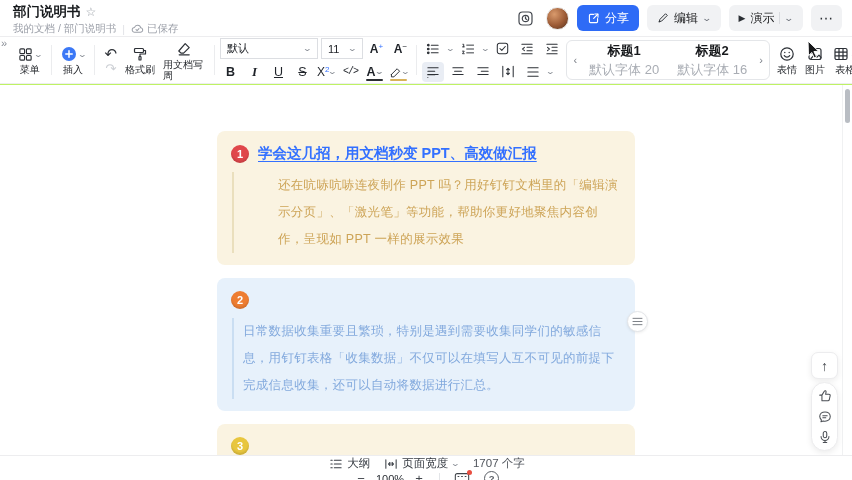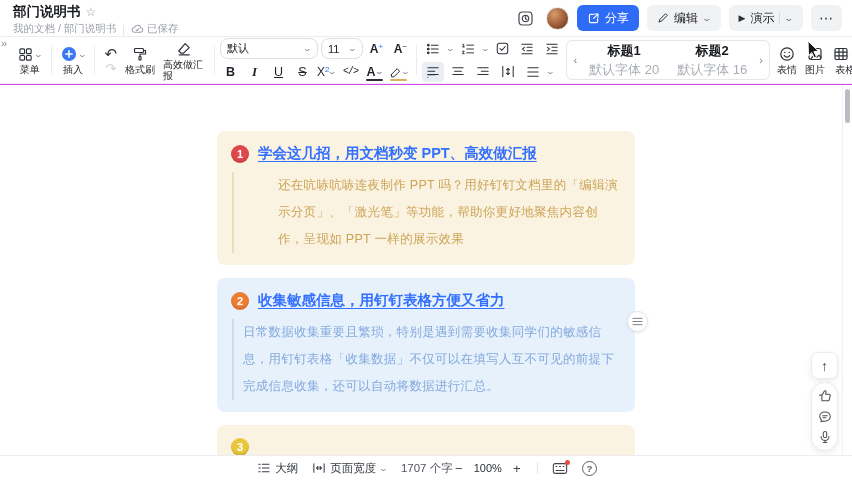--- a/index.html
+++ b/index.html
@@ -1,18 +1,18 @@
 <!DOCTYPE html>
 <html><head>
 <meta charset="utf-8">
 <style>
   * { margin:0; padding:0; box-sizing:border-box; }
   html,body { width:852px; height:480px; overflow:hidden; }
   body { font-family:"Liberation Sans","DejaVu Sans",sans-serif; background:#fff; color:#1f2329; }
-  .app { position:relative; width:852px; height:480px; background:#d946ef; overflow:hidden; }
+  .app { position:relative; width:852px; height:480px; background:#bef264; overflow:hidden; }
 
   
   .topbar { position:absolute; top:0; left:0; right:0; height:36px; display:flex; justify-content:space-between; align-items:center; padding:0 10px 0 13px; background:#fff; }
   .tb-left { display:flex; flex-direction:column; gap:1px; padding-top:3px; }
   .title-row { display:flex; align-items:center; gap:5px; }
   .doc-title { font-size:13.5px; font-weight:bold; color:#171a1d; }
   .star { color:#9aa0a8; font-size:12px; line-height:1; }
   .crumb-row { display:flex; align-items:center; gap:6px; font-size:10.5px; color:#9b9fa8; }
   .crumb-div { color:#e0e2e6; }
   .saved { display:flex; align-items:center; gap:3px; }
@@ -29,21 +29,21 @@
   .toolbar { position:absolute; top:36px; left:0; right:0; height:48px; border-top:1px solid #ededef; border-bottom:1px solid #ededef; display:flex; align-items:center; padding-left:14px; background:#fff; }
   .expand-chip { position:absolute; left:1px; top:0px; font-size:11px; color:#8a8f97; }
   .tdiv { width:1px; height:30px; background:#ebecee; margin:0 5px; flex:0 0 1px; }
   .tcol { display:flex; flex-direction:column; align-items:center; gap:1px; padding:0 4px; }
   .tcol .ticon-row { display:flex; align-items:center; gap:2px; height:20px; }
   .tlabel { font-size:10px; color:#23262b; line-height:1.05; white-space:nowrap; }
   .tlabel.wrap { white-space:normal; width:42px; }
   .chev-s { font-size:8px; color:#878c94; transform:scaleX(1.5); }
   .two-rows { display:flex; flex-direction:column; gap:2px; }
   .trow { display:flex; align-items:center; gap:3px; height:21px; }
-  .selectbox { display:flex; align-items:center; justify-content:space-between; border:1px solid #dcdee2; border-radius:8px; height:21px; padding:0 6px; font-size:11px; color:#23262b; }
+  .selectbox { display:flex; align-items:center; justify-content:space-between; border:1px solid #dcdee2; border-radius:0; height:21px; padding:0 6px; font-size:11px; color:#23262b; }
   .fmt { width:21px; height:20px; display:flex; align-items:center; justify-content:center; font-size:12.5px; color:#1f2329; border-radius:4px; }
   .fmt b { font-weight:bold; }
   .fmt i { font-family:"Liberation Serif","DejaVu Serif",serif; font-style:italic; font-weight:bold; font-size:13px; }
   .u-bar { text-decoration:underline; }
   .s-bar { text-decoration:line-through; }
   .supwrap { position:relative; font-size:12px; }
   .supwrap sup { font-size:8px; position:relative; top:-2px; }
   .sup-blue { color:#3370ff; }
   .code-glyph { font-family:"Liberation Mono","DejaVu Sans Mono",monospace; font-size:10px; letter-spacing:-1px; }
   .colorA { position:relative; font-size:12.5px; font-weight:bold; }
@@ -71,21 +71,21 @@
   .scroll-thumb { position:absolute; right:2px; top:4px; width:5px; height:34px; border-radius:3px; background:#b9bdc3; }
   .scroll-track { position:absolute; right:9px; top:0; bottom:0; width:1px; background:#f0f1f2; }
 
   .block-handle { position:absolute; left:627px; top:311px; width:21px; height:21px; border-radius:50%; background:#fff; border:1px solid #e3e5e8; box-shadow:0 1px 3px rgba(0,0,0,.08); display:flex; align-items:center; justify-content:center; color:#7c8187; z-index:20; }
 
   .fab-top { position:absolute; left:811px; top:352px; width:27px; height:27px; border-radius:7px; background:#fff; border:1px solid #ececee; box-shadow:0 2px 6px rgba(0,0,0,.08); display:flex; align-items:center; justify-content:center; color:#41454b; font-size:14px; z-index:30; }
   .fab-pill { position:absolute; left:811px; top:382px; width:27px; height:69px; border-radius:14px; background:#fff; border:1px solid #ececee; box-shadow:0 2px 6px rgba(0,0,0,.08); display:flex; flex-direction:column; align-items:center; justify-content:space-evenly; z-index:30; color:#4a4e54; }
   .fab-pill .pico { width:16px; height:16px; display:flex; align-items:center; justify-content:center; }
 
   
-  .statusbar { position:absolute; left:0; right:0; bottom:0; height:25px; border-top:1px solid #ededef; background:#fff; display:flex; align-items:center; justify-content:center; padding:0 12px 0 14px; font-size:11.5px; color:#383d44; z-index:40; }
+  .statusbar { position:absolute; left:0; right:0; bottom:0; height:25px; border-top:1px solid #ededef; background:#fff; display:flex; align-items:center; justify-content:space-between; padding:0 12px 0 14px; font-size:11.5px; color:#383d44; z-index:40;flex-direction:column; }
   .sb-left, .sb-right { display:flex; align-items:center; gap:14px; }
   .sb-item { display:flex; align-items:center; gap:4px; }
   .sb-count { color:#50555c; }
   .zoomgrp { display:flex; align-items:center; gap:9px; }
   .zbtn { font-size:13px; color:#41454b; width:12px; text-align:center; }
   .zval { font-size:11px; color:#2c3036; }
   .sb-div { width:1px; height:12px; background:#e3e5e8; }
   .kbd-wrap { position:relative; display:flex; }
   .red-dot { position:absolute; right:-2px; top:-2px; width:5px; height:5px; border-radius:50%; background:#e84e40; }
   .helpc { width:15px; height:15px; border-radius:50%; border:1.2px solid #5a5f66; color:#5a5f66; font-size:9.5px; display:flex; align-items:center; justify-content:center; font-weight:bold; }
@@ -210,21 +210,21 @@
 
     <div class="tcol">
       <span class="ticon-row">
         <span>
           <svg width="16" height="16" viewBox="0 0 16 16" fill="none" stroke="#2c3036" stroke-width="1.2" stroke-linecap="round" stroke-linejoin="round">
               <path d="M9.2 2.6l4 4-5.6 5.6H5l-2.2-2.2 6.4-7.4z"></path>
               <path d="M3.2 13.8h10"></path>
             </svg>
         </span>
       </span>
-      <span class="tlabel wrap">高效做汇报</span>
+      <span class="tlabel wrap">用文档写周</span>
     </div>
     <span class="tdiv"></span>
 
     <div class="two-rows">
       <div class="trow">
         <div class="selectbox" style="width:98px;">
           <span>默认</span>
           <span class="chev-s">⌄</span>
         </div>
         <div class="selectbox" style="width:42px;">
@@ -433,21 +433,20 @@
         <div class="co-head">
           <span class="badge" style="background: rgb(224, 71, 75);">1</span>
           <a class="co-title">学会这几招，用文档秒变 PPT、高效做汇报</a>
         </div>
         <div class="co-body" style="color: rgb(205, 164, 87); border-left-color: rgb(234, 223, 189); padding-left: 44px;">还在吭哧吭哧连夜制作 PPT 吗？用好钉钉文档里的「编辑演示分页」、「激光笔」等功能，帮助你更好地聚焦内容创作，呈现如 PPT 一样的展示效果</div>
       </section>
 
       <section class="callout" style="background: rgb(231, 241, 251);">
         <div class="co-head">
           <span class="badge" style="background: rgb(238, 125, 49);">2</span>
-          <a class="co-title">收集敏感信息，用钉钉表格方便又省力</a>
         </div>
         <div class="co-body" style="color: rgb(130, 169, 221); border-left-color: rgb(202, 222, 242);">日常数据收集重要且繁琐，特别是遇到需要收集同学们的敏感信息，用钉钉表格「收集数据」不仅可以在填写人互不可见的前提下完成信息收集，还可以自动将数据进行汇总。</div>
       </section>
 
       <section class="callout" style="margin-bottom: 0px; background: rgb(250, 243, 225);">
         <div class="co-head">
           <span class="badge" style="background: rgb(232, 198, 62);">3</span>
         </div>
 
       </section>

